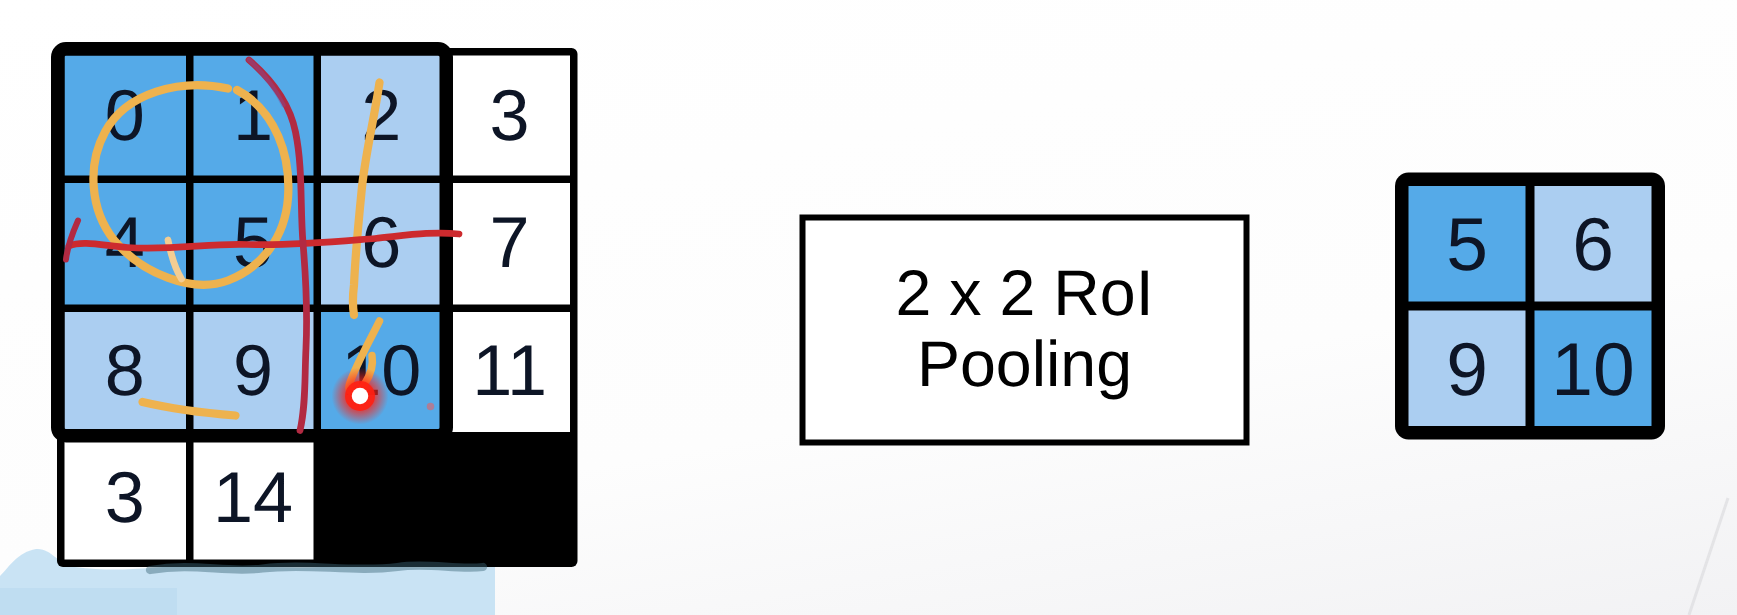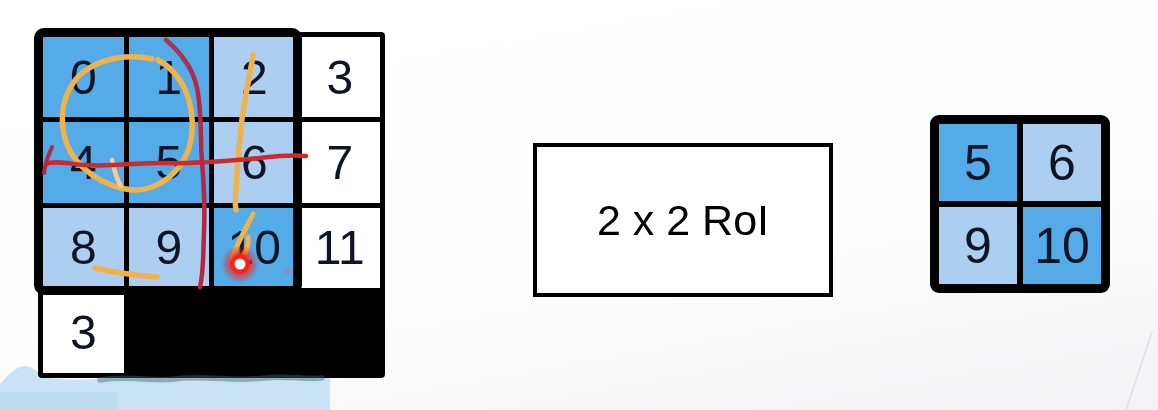--- a/index.html
+++ b/index.html
@@ -68,25 +68,27 @@
     <div class="cell" data-tone="none">3</div>
     <div class="cell" data-tone="medium">4</div>
     <div class="cell" data-tone="medium">5</div>
     <div class="cell" data-tone="light">6</div>
     <div class="cell" data-tone="none">7</div>
     <div class="cell" data-tone="light">8</div>
     <div class="cell" data-tone="light">9</div>
     <div class="cell" data-tone="medium">10</div>
     <div class="cell" data-tone="none">11</div>
     <div class="cell" data-tone="none">3</div>
+    <div class="cell" data-tone="none">14</div>
     <div class="roi-outline"></div>
   </div>
 
   <div class="pool-box">
     <span>2 x 2 RoI</span>
+    <span>Pooling</span>
   </div>
 
   <div class="output-grid">
     <div class="cell" data-tone="medium">5</div>
     <div class="cell" data-tone="light">6</div>
     <div class="cell" data-tone="light">9</div>
     <div class="cell" data-tone="medium">10</div>
   </div>
 
   <svg class="layer over" viewBox="0 0 1158 410">

